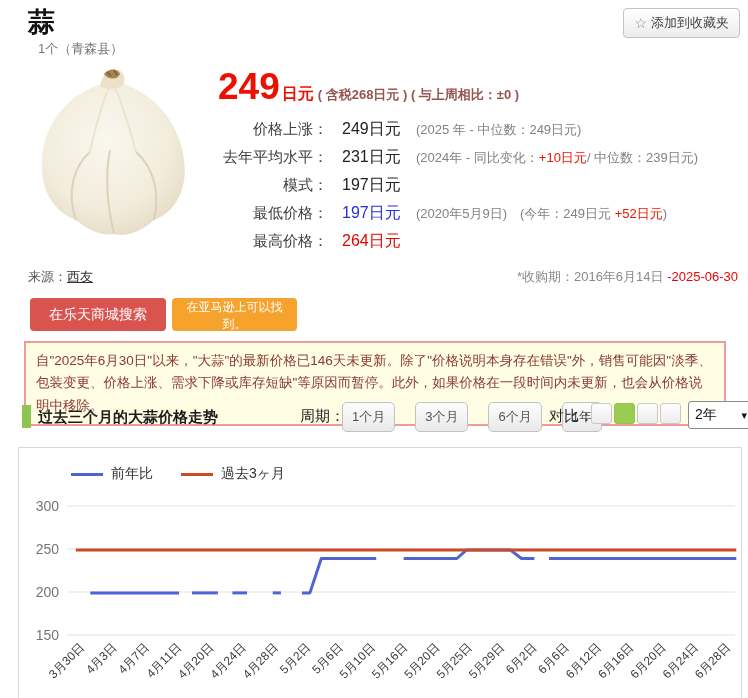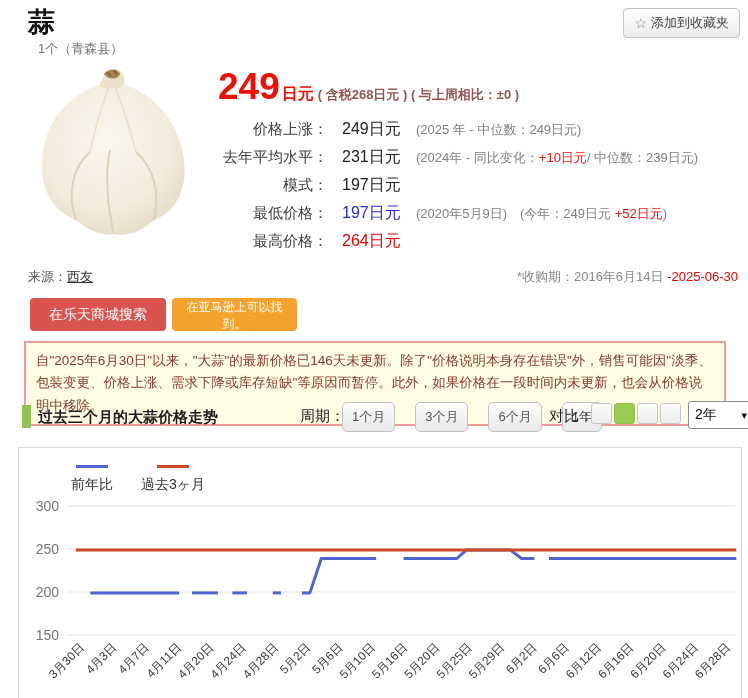--- a/index.html
+++ b/index.html
@@ -62,21 +62,21 @@
   .cmp-group{position:absolute;left:591px;top:403px;display:flex;gap:2px;}
   .cmp-box{width:19px;height:19px;border:1px solid #c8c8c8;border-radius:3px;background:linear-gradient(#fdfdfd,#ededed);cursor:pointer;}
   .cmp-box.on{background:#9acc52;border-color:#93c44c;}
   .range-select{position:absolute;left:688px;top:401px;width:52px;height:26px;border:1px solid #8a8a8a;border-radius:3px;
     background:#fff;display:flex;align-items:center;justify-content:space-between;padding:0 6px;font-size:14px;color:#111;cursor:pointer;}
   .range-select .caret{font-size:11px;color:#111;}
 
   
   .chart-box{position:absolute;left:18px;top:447px;width:722px;height:260px;border:1px solid #d9d9d9;background:#fff;}
   .legend{position:absolute;left:52px;top:17px;display:flex;gap:28px;align-items:center;}
-  .legend-item{display:flex;align-items:center;gap:8px;font-size:14px;color:#333;flex-direction:column;}
+  .legend-item{display:flex;align-items:center;gap:8px;font-size:14px;color:#333;}
   .legend-swatch{width:32px;height:3px;}
   .chart-svg{position:absolute;left:0;top:0;}
 </style>
 </head>
 <body>
 
 <div id="page">
 
   <div class="title">蒜</div>
   <div class="subtitle">1个（青森县）</div>

